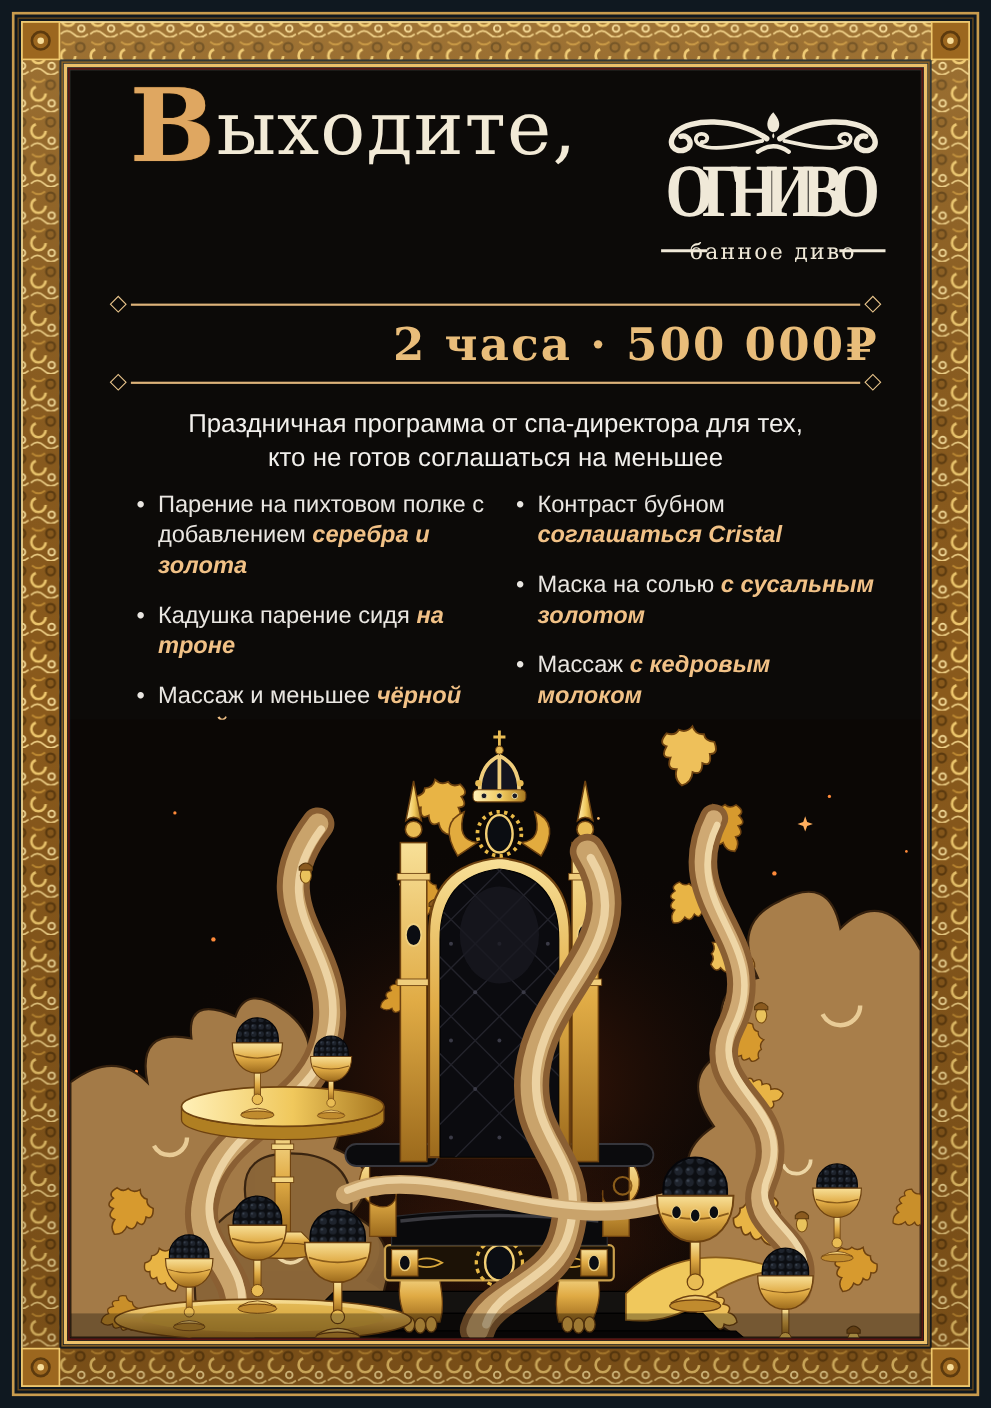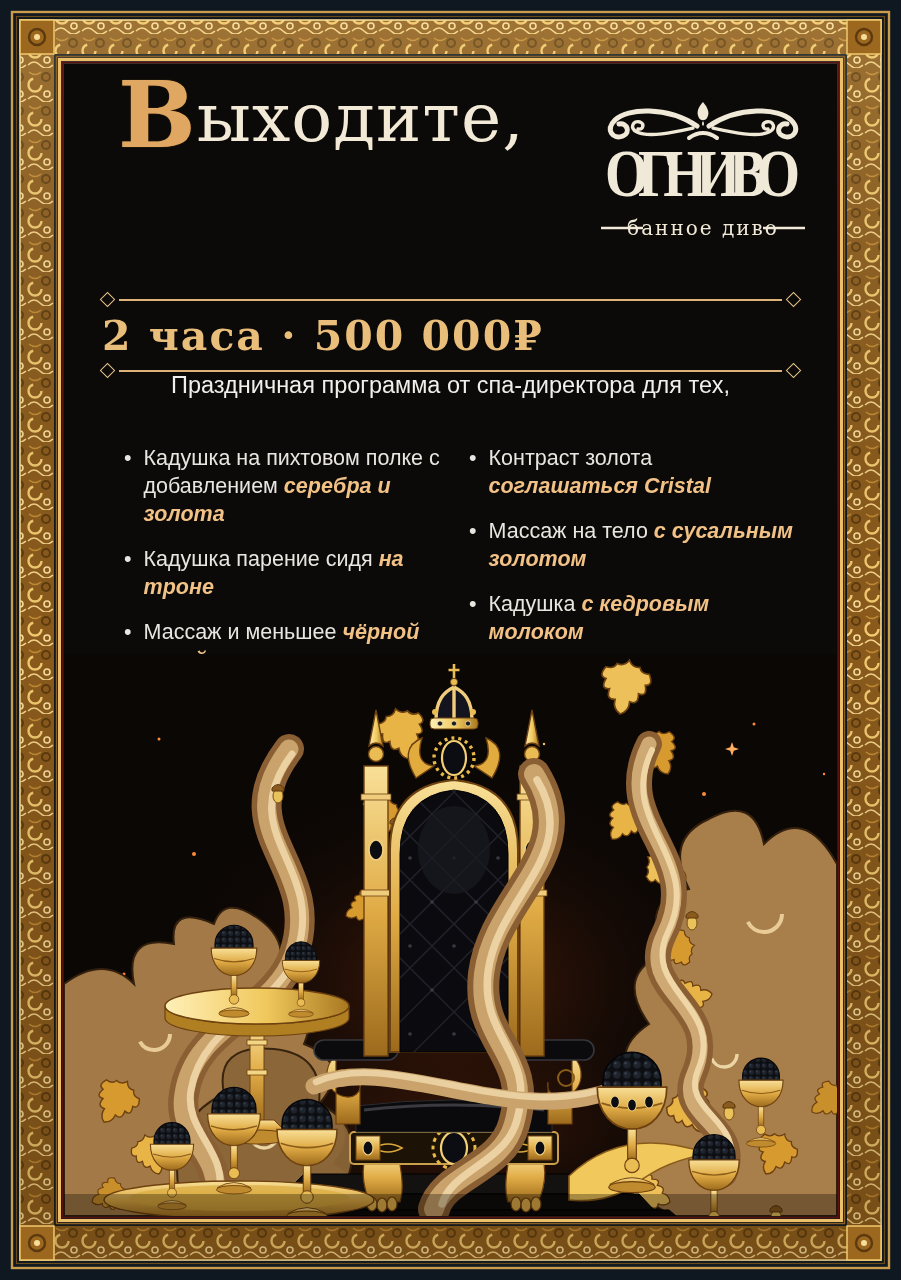--- a/index.html
+++ b/index.html
@@ -10,21 +10,21 @@
            background:#0c0a08;overflow:hidden;}
 
   
   .title{position:absolute;left:54px;top:16px;margin:0;font-family:"DejaVu Serif",serif;
          font-weight:400;color:#f2ead6;font-size:68px;line-height:76px;letter-spacing:1px;}
   .title .dropcap{color:#dfa761;font-size:92px;line-height:60px;font-weight:700;
          font-family:"DejaVu Serif",serif;text-shadow:0 0 1px #8a5a1f;vertical-align:-6px;}
   .logo{position:absolute;right:28px;top:30px;width:212px;height:156px;}
 
   
-  .price-block{position:absolute;left:38px;right:38px;top:230px;text-align:left;}
+  .price-block{position:absolute;left:38px;right:38px;top:207px;text-align:right;}
   .divider{display:flex;align-items:center;gap:6px;}
   .divider .rule{flex:1;height:2px;background:#dcb279;}
   .divider .dia{width:9px;height:9px;border:1.7px solid #e7c38a;transform:rotate(45deg);flex:0 0 auto;}
   .price-text{font-family:"DejaVu Serif",serif;font-weight:700;color:#e9bd7a;
               font-size:41px;line-height:44px;padding:9px 0 7px 0;letter-spacing:2px;}
 
   
   .subtitle{position:absolute;left:0;right:0;top:306px;margin:0;text-align:center;
             color:#f1efeb;font-size:23.5px;line-height:31px;font-weight:400;}
 
@@ -134,49 +134,50 @@
       <div class="price-text">2 часа · 500 000₽</div>
       <div class="divider">
         <span class="dia"></span>
         <span class="rule"></span>
         <span class="dia"></span>
       </div>
     </div>
 
     <p class="subtitle">
       <span>Праздничная программа от спа-директора для тех,</span><br>
+      <span>кто не готов соглашаться на меньшее</span>
     </p>
 
     <div class="columns">
       <ul class="blist">
         <li>
             <span class="bullet">•</span>
-            <span><span>Кадушка на пихтовом полке с добавлением </span><span class="accent">серебра и золота</span><span></span></span>
+            <span><span>Парение на пихтовом полке с добавлением </span><span class="accent">серебра и золота</span><span></span></span>
           </li>
         <li>
             <span class="bullet">•</span>
             <span><span>Кадушка парение сидя </span><span class="accent">на троне</span><span></span></span>
           </li>
         <li>
             <span class="bullet">•</span>
             <span><span>Массаж и меньшее </span><span class="accent">чёрной икрой</span><span> и солью красного моря</span></span>
           </li>
       </ul>
       <ul class="blist">
         <li>
             <span class="bullet">•</span>
-            <span><span>Контраст золота </span><span class="accent">соглашаться Cristal</span><span></span></span>
-          </li>
-        <li>
-            <span class="bullet">•</span>
-            <span><span>Массаж на тело </span><span class="accent">с сусальным золотом</span><span></span></span>
-          </li>
-        <li>
-            <span class="bullet">•</span>
-            <span><span>Кадушка </span><span class="accent">с кедровым молоком</span><span></span></span>
+            <span><span>Контраст бубном </span><span class="accent">соглашаться Cristal</span><span></span></span>
+          </li>
+        <li>
+            <span class="bullet">•</span>
+            <span><span>Маска на солью </span><span class="accent">с сусальным золотом</span><span></span></span>
+          </li>
+        <li>
+            <span class="bullet">•</span>
+            <span><span>Массаж </span><span class="accent">с кедровым молоком</span><span></span></span>
           </li>
         <li>
             <span class="bullet">•</span>
             <span><span>Очистка энергетического поля бубном</span><span class="accent"></span><span></span></span>
           </li>
       </ul>
     </div>
 
     <svg class="illustration" viewBox="0 0 773 562" xmlns="http://www.w3.org/2000/svg">
       <defs>

